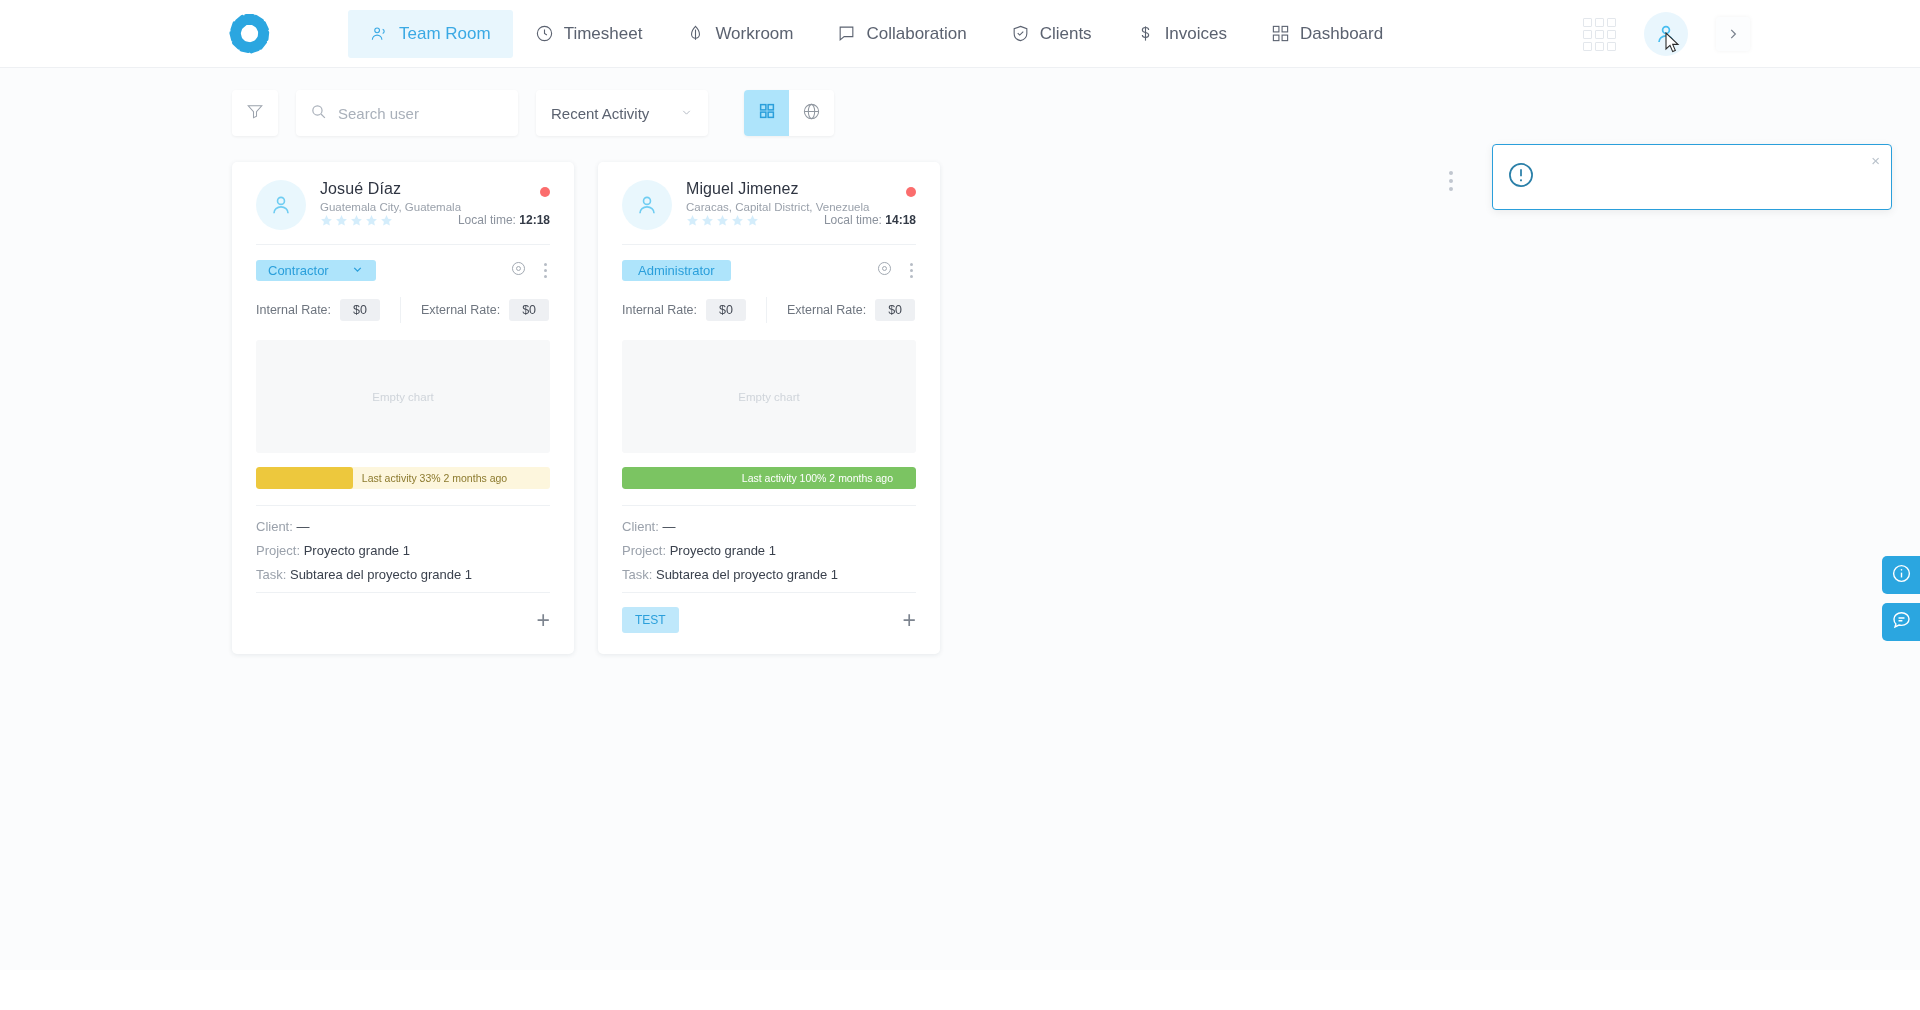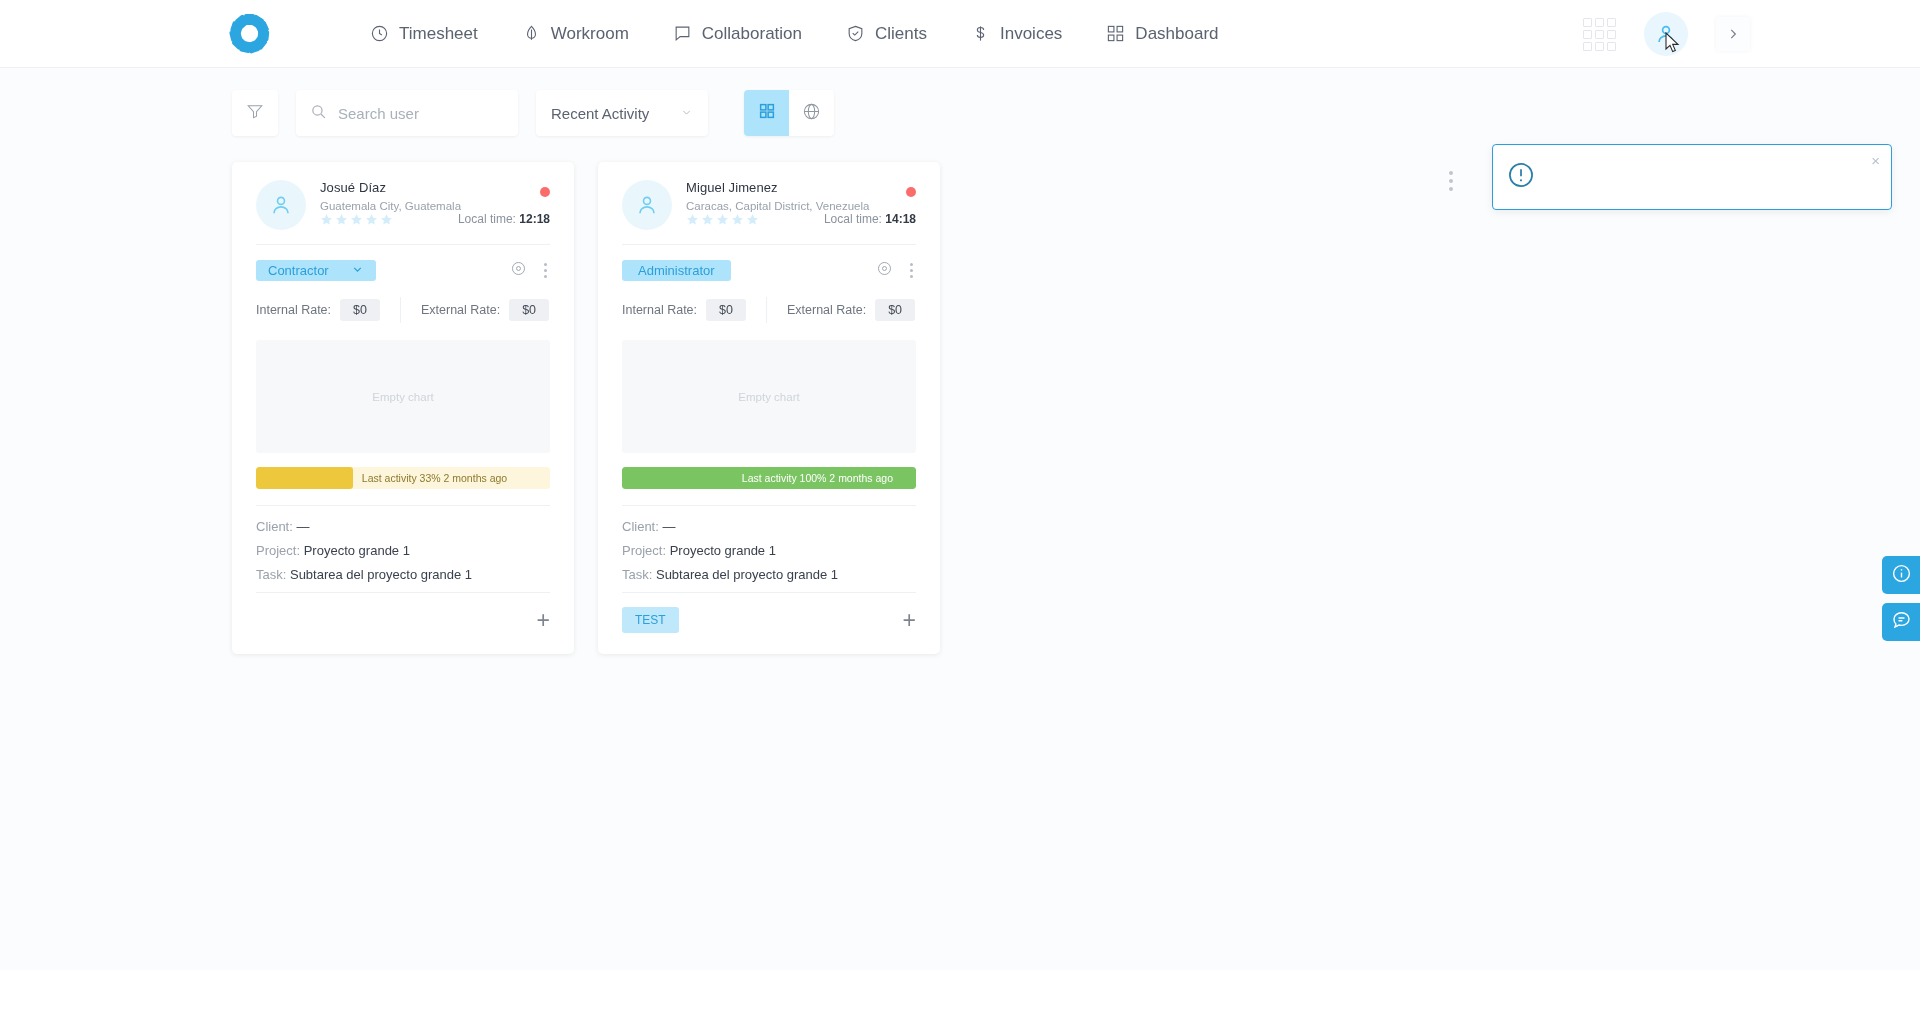--- a/index.html
+++ b/index.html
@@ -131,21 +131,21 @@
     box-shadow: 0 1px 5px rgba(20,40,70,.09);
     padding: 18px 24px 20px 24px;
   }
   .card-top { display: flex; gap: 14px; }
   .c-avatar {
     width: 50px; height: 50px; border-radius: 50%; background: #e9f7fd;
     display: flex; align-items: center; justify-content: center; flex: 0 0 50px;
   }
   .c-info { flex: 1; min-width: 0; }
   .c-namerow { display: flex; align-items: flex-start; justify-content: space-between; }
-  .c-name { font-size: 13px; color: #2f3542; font-weight: 400; letter-spacing: .1px; }
+  .c-name { font-size: 16px; color: #2f3542; font-weight: 400; letter-spacing: .1px; }
   .status-dot { width: 10px; height: 10px; border-radius: 50%; background: #fb6d6d; margin-top: 7px; }
   .c-loc { font-size: 11.5px; color: #9aa1ab; margin-top: 3px; }
   .c-starsrow { display: flex; align-items: center; justify-content: space-between; margin-top: 0; gap: 48px; }
   .stars { display: flex; gap: 2px; }
   .c-localtime { font-size: 12px; color: #8b929d; }
   .c-localtime b { color: #333a46; font-weight: 600; }
 
   .c-div { height: 1px; background: #eef1f4; margin: 14px 0 0 0; }
 
   .c-rolerow { display: flex; align-items: center; justify-content: space-between; margin-top: 15px; }
@@ -235,20 +235,30 @@
         <i style="transform: translate(3.94px, 13.43px) rotate(160deg);"></i>
         <i style="transform: translate(-3.94px, 13.43px) rotate(192deg);"></i>
         <i style="transform: translate(-10.58px, 9.17px) rotate(224deg);"></i>
         <i style="transform: translate(-13.86px, 1.99px) rotate(256deg);"></i>
         <i style="transform: translate(-12.73px, -5.82px) rotate(288deg);"></i>
         <i style="transform: translate(-7.57px, -11.78px) rotate(320deg);"></i>
       </div>
   </div>
 
   <nav class="nav">
+    <div class="nav-item active">
+      <span class="nav-ico">
+        <svg width="19" height="19" viewBox="0 0 24 24">
+            <circle cx="9" cy="8" r="3"></circle>
+            <path d="M3 20c0-3.3 2.7-6 6-6s6 2.7 6 6"></path>
+            <path d="M16 6.5a3 3 0 0 1 0 5.6"></path>
+          </svg>
+      </span>
+      <span>Team Room</span>
+    </div>
     <div class="nav-item">
       <span class="nav-ico">
         <svg width="19" height="19" viewBox="0 0 24 24">
             <circle cx="12" cy="12" r="9"></circle>
             <path d="M12 7v5l3 2"></path>
           </svg>
       </span>
       <span>Timesheet</span>
     </div>
     <div class="nav-item">

